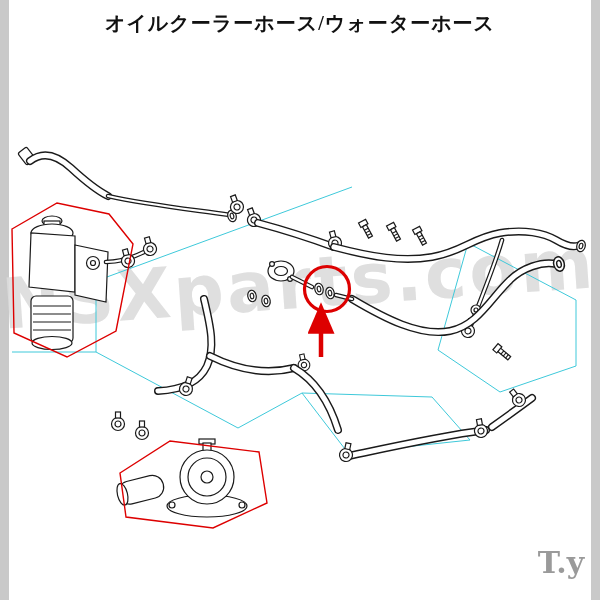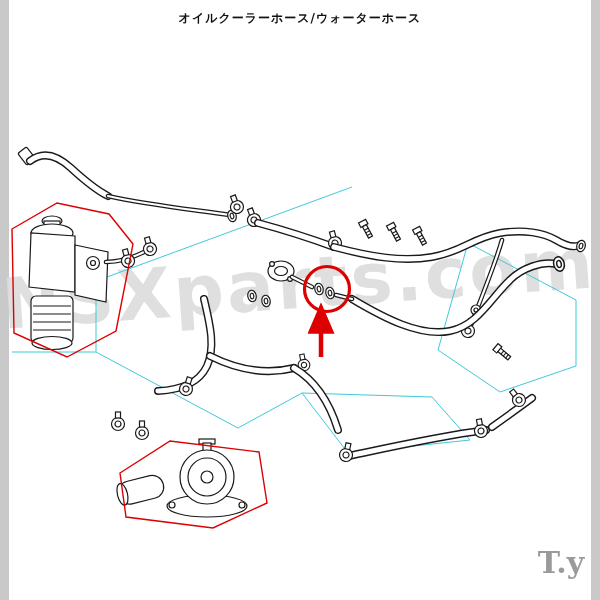--- a/index.html
+++ b/index.html
@@ -6,21 +6,21 @@
   body{
     width:600px;height:600px;position:relative;overflow:hidden;
     background:#ffffff;
     font-family:"DejaVu Sans","Liberation Sans",sans-serif;
   }
   .sidebar{position:absolute;top:0;width:9px;height:600px;background:#c9c9c9;}
   .sidebar.left{left:0;}
   .sidebar.right{right:0;}
   .page-title{
     position:absolute;top:10px;left:0;right:0;text-align:center;
-    font-size:12px;font-weight:bold;color:#111;letter-spacing:1px;
+    font-size:20px;font-weight:bold;color:#111;letter-spacing:1px;font-family:Liberation Serif, serif;
   }
   svg{position:absolute;left:0;top:0;}
   .wh{fill:#ffffff;stroke:#1a1a1a;stroke-width:1.2;}
   .ln{fill:none;stroke:#1a1a1a;stroke-width:1.1;}
   .tube-o{fill:none;stroke:#1a1a1a;stroke-width:8;stroke-linecap:round;stroke-linejoin:round;}
   .tube-i{fill:none;stroke:#ffffff;stroke-width:5.2;stroke-linecap:round;stroke-linejoin:round;}
   .pipe-o{fill:none;stroke:#1a1a1a;stroke-width:4.6;stroke-linecap:round;}
   .pipe-i{fill:none;stroke:#ffffff;stroke-width:2.2;stroke-linecap:round;}
   .cyanline{fill:none;stroke-width:1;}
   .redline{fill:none;stroke-width:1.4;}

